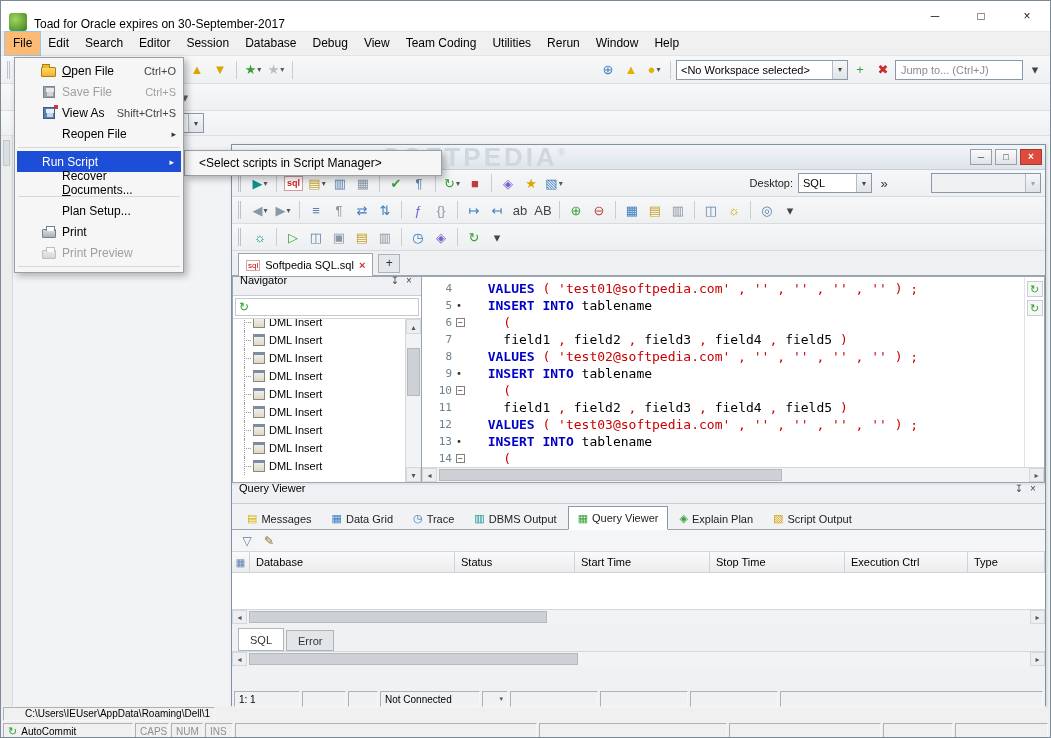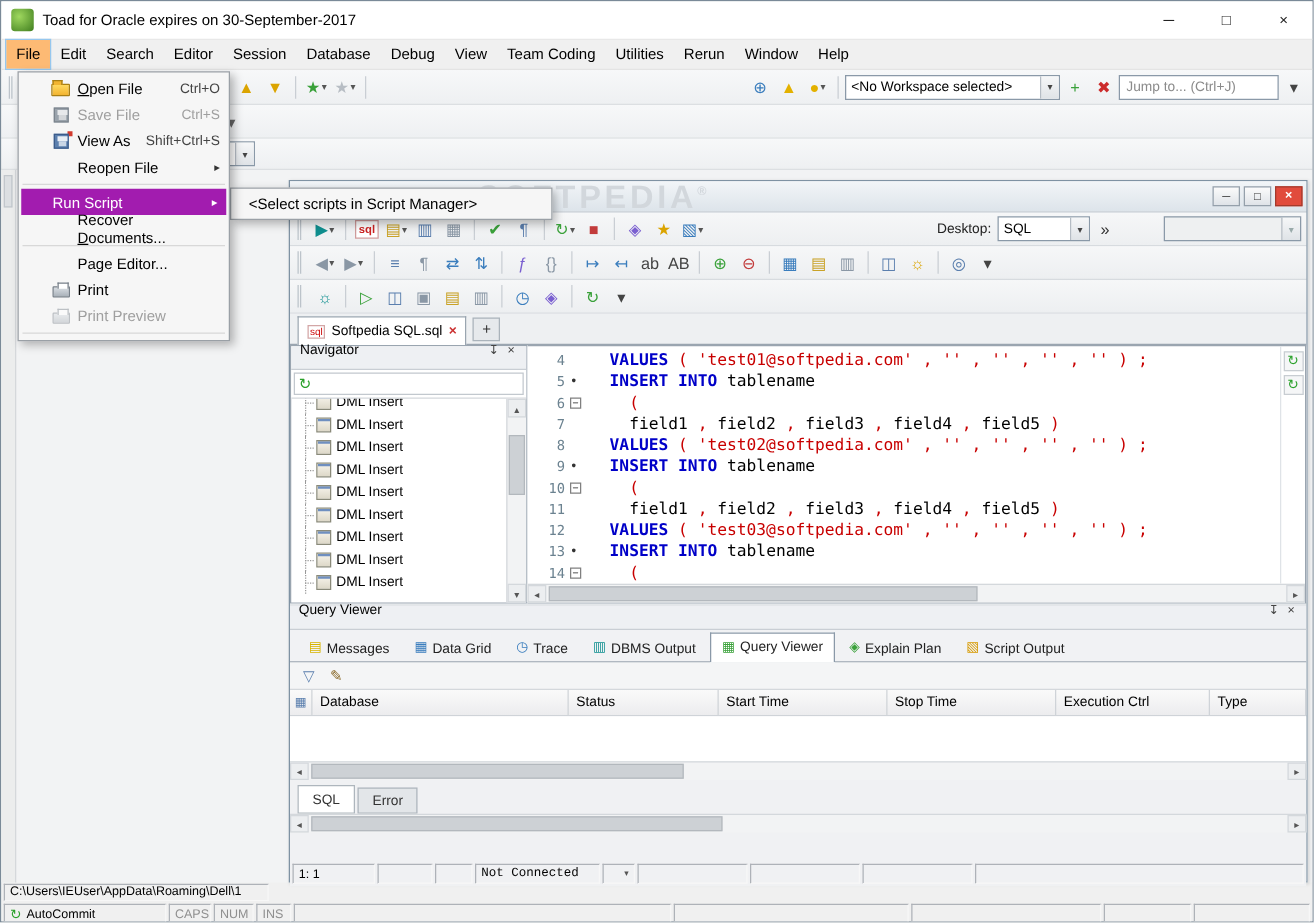--- a/index.html
+++ b/index.html
@@ -1,21 +1,21 @@
 <!DOCTYPE html>
 <html><head>
 <meta charset="utf-8">
 <style>
 *{margin:0;padding:0;box-sizing:border-box;}
 html,body{width:1051px;height:738px;overflow:hidden;}
 body{font-family:"Liberation Sans",sans-serif;font-size:12px;color:#000;background:#f0f0f0;}
 .app{position:relative;width:1051px;height:738px;border:1px solid #7a8a98;display:flex;flex-direction:column;background:#f0f0f0;overflow:hidden;}
 
 
-.titlebar{flex:0 0 31px;background:#fff;display:flex;align-items:center;padding-left:8px;border-bottom:1px solid #e8e8e8;}
+.titlebar{flex:0 0 31px;background:#fff;display:flex;align-items:flex-end;padding-left:8px;border-bottom:1px solid #e8e8e8;}
 .app-icon{width:18px;height:18px;border-radius:3px;background:radial-gradient(circle at 35% 35%,#9fd85f,#3f7d1e);margin-right:7px;flex:0 0 18px;}
 .titlebar .title{font-size:12px;}
 .win-controls{margin-left:auto;display:flex;height:30px;}
 .wc{width:46px;text-align:center;line-height:30px;font-size:12px;color:#222;}
 
 
 .menubar{flex:0 0 24px;display:flex;align-items:stretch;padding-left:4px;background:#f0f0f0;border-bottom:1px solid #e4e4e4;}
 .menu-item{padding:0 8px;line-height:22px;font-size:12px;}
 .menu-item.open{background:#fdba74;outline:1px solid #96c7ee;}
 
@@ -116,36 +116,36 @@
 .btabs{flex:0 0 23px;display:flex;align-items:flex-end;padding:0 0 0 6px;}
 .btab{height:21px;padding:0 11px;font-size:11px;display:flex;align-items:center;background:#e3e6e9;border:1px solid #aeb6bd;margin-right:2px;color:#333;}
 .btab.active{background:#fff;height:23px;}
 .qv-fill{flex:1;}
 
 
 .child-status{flex:1;display:flex;align-items:center;padding:2px 2px;gap:2px;background:#f0f1f3;}
 .cs{height:16px;border:1px solid;border-color:#aeb2b8 #f7f7f7 #f7f7f7 #aeb2b8;font-size:10px;display:flex;align-items:center;padding:0 4px;background:#f0f1f3;white-space:nowrap;overflow:hidden;}
 .cs .csa{margin-left:auto;font-size:7px;color:#555;}
 .path-row{flex:0 0 15px;display:flex;align-items:center;background:#f0f0f0;padding-left:2px;}
-.path-cell{width:212px;height:14px;border:1px solid;border-color:#aeb2b8 #f7f7f7 #f7f7f7 #aeb2b8;font-size:10px;line-height:12px;padding:0 4px;white-space:nowrap;overflow:hidden;}
+.path-cell{width:212px;height:14px;border:1px solid;border-color:#aeb2b8 #f7f7f7 #f7f7f7 #aeb2b8;font-size:10px;line-height:12px;padding:0 4px;white-space:nowrap;overflow:hidden;text-align:right;}
 .statusbar{flex:0 0 20px;display:flex;align-items:center;gap:2px;padding:2px;background:#f0f0f0;}
 .sb{height:16px;border:1px solid;border-color:#aeb2b8 #f7f7f7 #f7f7f7 #aeb2b8;font-size:10px;display:flex;align-items:center;padding:0 4px;background:#f0f0f0;white-space:nowrap;overflow:hidden;}
 .sb.dim{color:#8f8f8f;}
 .sb-ico{color:#2aa12a;font-size:11px;margin-right:4px;}
 
 
 .file-menu{position:absolute;left:13px;top:56px;width:170px;background:#f6f6f6;border:1px solid #9aa0a6;box-shadow:3px 3px 7px rgba(0,0,0,.28);z-index:60;padding:2px 0;}
 .fm-item{height:21px;display:flex;align-items:center;padding:0 7px 0 3px;font-size:12px;margin-left:20px;}
 .fm-ico{width:21px;flex:0 0 21px;display:flex;align-items:center;justify-content:center;margin-right:3px;}
 .fm-label u{text-decoration:underline;}
 .fm-short{margin-left:auto;color:#444;font-size:11px;}
 .fm-arrow{margin-left:auto;font-size:9px;color:#333;}
 .fm-item.disabled{color:#9f9f9f;}
 .fm-item.disabled .fm-short{color:#9f9f9f;}
-.fm-item.hl{background:#a21caf;color:#fff;margin:0 2px;padding-left:1px;}
+.fm-item.hl{background:#1d4ed8;color:#fff;margin:0 2px;padding-left:1px;}
 .fm-item.hl .fm-arrow{color:#fff;}
 .fm-sep{height:1px;background:#d8d8d8;margin:3px 3px;}
 .fm-flyout{position:absolute;left:183px;top:149px;width:258px;height:26px;background:#f6f6f6;border:1px solid #9aa0a6;box-shadow:3px 3px 7px rgba(0,0,0,.28);z-index:59;display:flex;align-items:center;padding-left:14px;font-size:12px;}
 
 
 .ico-folder-open{width:15px;height:10px;background:linear-gradient(#ffd95e,#f2b431);border:1px solid #a87f14;border-radius:1px;position:relative;margin-top:3px;}
 .ico-folder-open::before{content:"";position:absolute;left:0;top:-4px;width:6px;height:3px;background:#f2b431;border:1px solid #a87f14;border-bottom:none;}
 .ico-disk-gray{width:12px;height:12px;background:#9aa3ac;border:1px solid #7b848d;position:relative;}
 .ico-disk-gray::before{content:"";position:absolute;left:2px;top:1px;width:8px;height:4px;background:#e7e9eb;}
 .ico-disk-gray::after{content:"";position:absolute;left:3px;bottom:1px;width:6px;height:4px;background:#d3d6d9;}
@@ -636,21 +636,21 @@
       <div class="child-status" id="child-status">
           <div class="cs" style="width: 66px; flex: 0 0 66px;">
             <span class="cs-v">1: 1</span>
           </div>
           <div class="cs" style="width: 44px; flex: 0 0 44px;">
             <span class="cs-v"></span>
           </div>
           <div class="cs" style="width: 30px; flex: 0 0 30px;">
             <span class="cs-v"></span>
           </div>
-          <div class="cs" style="width: 100px; flex: 0 0 100px; font-family: Liberation Mono, monospace;">
+          <div class="cs" style="width: 100px; flex: 0 0 100px;">
             <span class="cs-v">Not Connected</span>
           </div>
           <div class="cs" style="width: 26px; flex: 0 0 26px;">
             <span class="cs-v"></span>
             <span class="csa">▾</span>
           </div>
           <div class="cs" style="width: 88px; flex: 0 0 88px;">
             <span class="cs-v"></span>
           </div>
           <div class="cs" style="width: 88px; flex: 0 0 88px;">
@@ -734,21 +734,21 @@
         <span class="fm-label">Run Script</span>
         <span class="fm-arrow">▸</span>
       </div>
       <div class="fm-item">
         <span class="fm-ico"></span>
         <span class="fm-label">Recover <u>D</u>ocuments...</span>
       </div>
       <div class="fm-sep"></div>
       <div class="fm-item">
         <span class="fm-ico"></span>
-        <span class="fm-label">Page Editor...</span>
+        <span class="fm-label">Plan Setup...</span>
       </div>
       <div class="fm-item">
         <span class="fm-ico">
           <span class="ico-printer"></span>
         </span>
         <span class="fm-label">Print</span>
       </div>
       <div class="fm-item disabled">
         <span class="fm-ico">
           <span class="ico-printer gray"></span>

